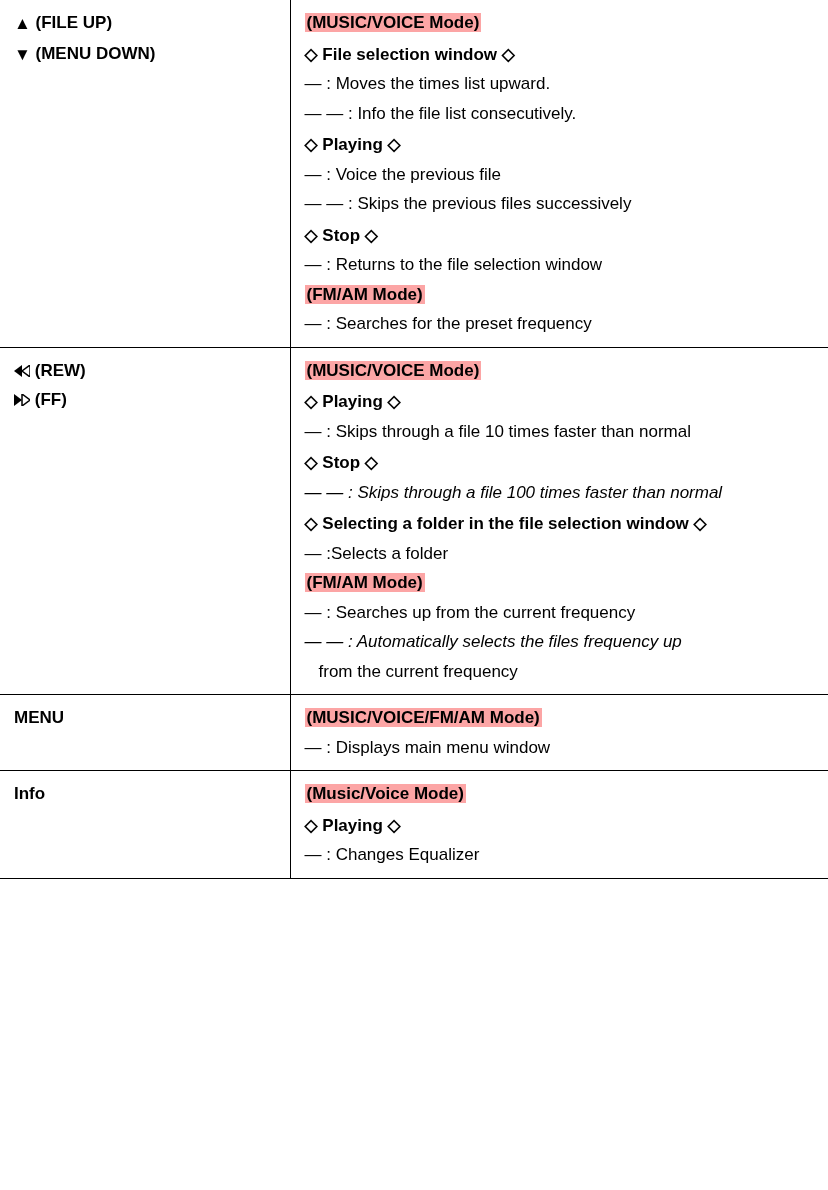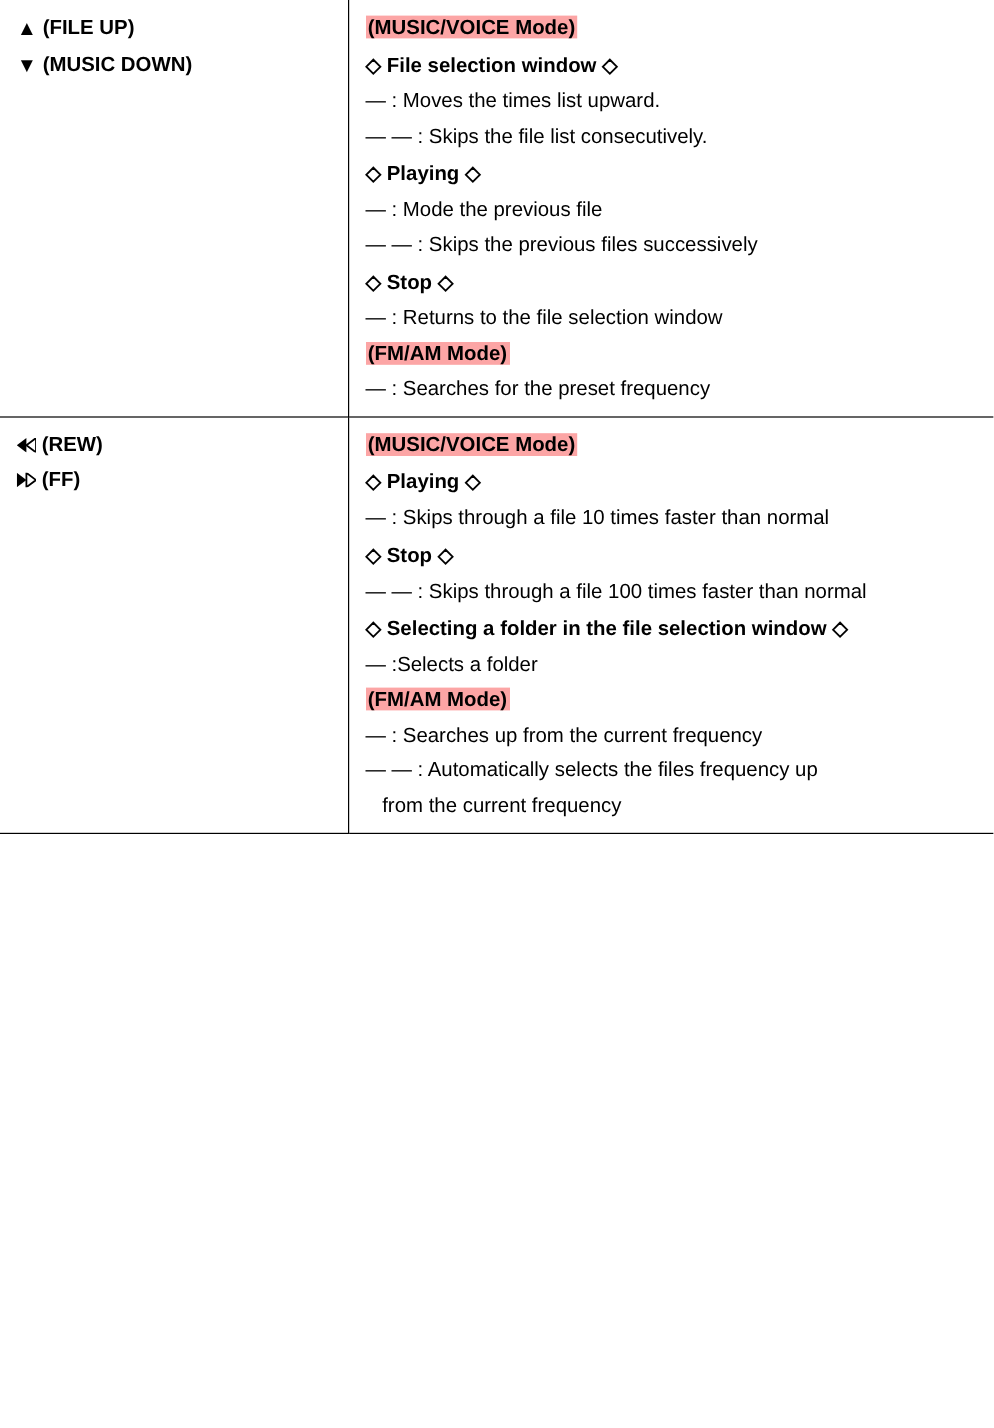--- a/index.html
+++ b/index.html
@@ -8,40 +8,40 @@
     td { border: 1px solid #000; padding: 6px 10px 6px 14px; vertical-align: top; }
     td.lcol { width: 290px; border-left: none; }
     td.rcol { border-right: none; }
     .row-top td { border-top: none; }
     .row-bot td { border-bottom: none; }
     .b { font-weight: bold; }
     .hl { background: #fca5a5; font-weight: bold; padding: 0 2px; }
     .line { margin: 4px 0; }
     .line2 { margin: 6px 0 4px 0; }
     .indent { padding-left: 14px; }
-    .just { text-align: justify; }
+    .just { text-align: justify; font-style: italic; }
     .ico { display: inline-block; vertical-align: -1px; }
   </style>
 </head>
 <body>
 
 <table>
     <tbody id="tb">
       <tr class="row-top">
         <td class="lcol">
           <div class="line b"><span class="ico">▲</span><span> (FILE UP)</span></div>
-          <div class="line b"><span class="ico">▼</span><span> (MUSIC DOWN)</span></div>
+          <div class="line b"><span class="ico">▼</span><span> (MENU DOWN)</span></div>
         </td>
         <td class="rcol">
           <div class="line"><span class="hl">(MUSIC/VOICE Mode)</span></div>
           <div class="line2 b">◇ <span>File selection window</span> ◇</div>
           <div class="line">—  : Moves the times list upward.</div>
-          <div class="line">— — : Skips the file list consecutively.</div>
+          <div class="line">— — : Info the file list consecutively.</div>
           <div class="line2 b">◇ <span>Playing</span> ◇</div>
-          <div class="line">—  : Mode the previous file</div>
+          <div class="line">—  : Voice the previous file</div>
           <div class="line">— —  : Skips the previous files successively</div>
           <div class="line2 b">◇ <span>Stop</span> ◇</div>
           <div class="line">—  : Returns to the file selection window</div>
           <div class="line"><span class="hl">(FM/AM Mode)</span></div>
           <div class="line">—  : Searches for the preset frequency</div>
         </td>
       </tr>
       <tr>
         <td class="lcol">
           <div class="line b"><svg class="ico" width="16" height="12" viewBox="0 0 16 12">
@@ -60,14 +60,33 @@
           <div class="line2 b">◇ <span>Stop</span> ◇</div>
           <div class="line just">— —  : Skips through a file 100 times faster than normal</div>
           <div class="line2 b">◇ <span>Selecting a folder in the file selection window</span> ◇</div>
           <div class="line">— :Selects a folder</div>
           <div class="line"><span class="hl">(FM/AM Mode)</span></div>
           <div class="line">—  : Searches up from the current frequency</div>
           <div class="line just">— —  : Automatically selects the files frequency up</div>
           <div class="line indent">from the current frequency</div>
         </td>
       </tr>
+      <tr>
+        <td class="lcol">
+          <div class="line b"><span>MENU</span></div>
+        </td>
+        <td class="rcol">
+          <div class="line"><span class="hl">(MUSIC/VOICE/FM/AM Mode)</span></div>
+          <div class="line">—  : Displays main menu window</div>
+        </td>
+      </tr>
+      <tr>
+        <td class="lcol">
+          <div class="line b"><span>Info</span></div>
+        </td>
+        <td class="rcol">
+          <div class="line"> <span class="hl">(Music/Voice Mode)</span></div>
+          <div class="line2 b">◇ <span>Playing</span> ◇</div>
+          <div class="line">— : Changes Equalizer</div>
+        </td>
+      </tr>
     </tbody>
   </table>
 
 </body></html>

